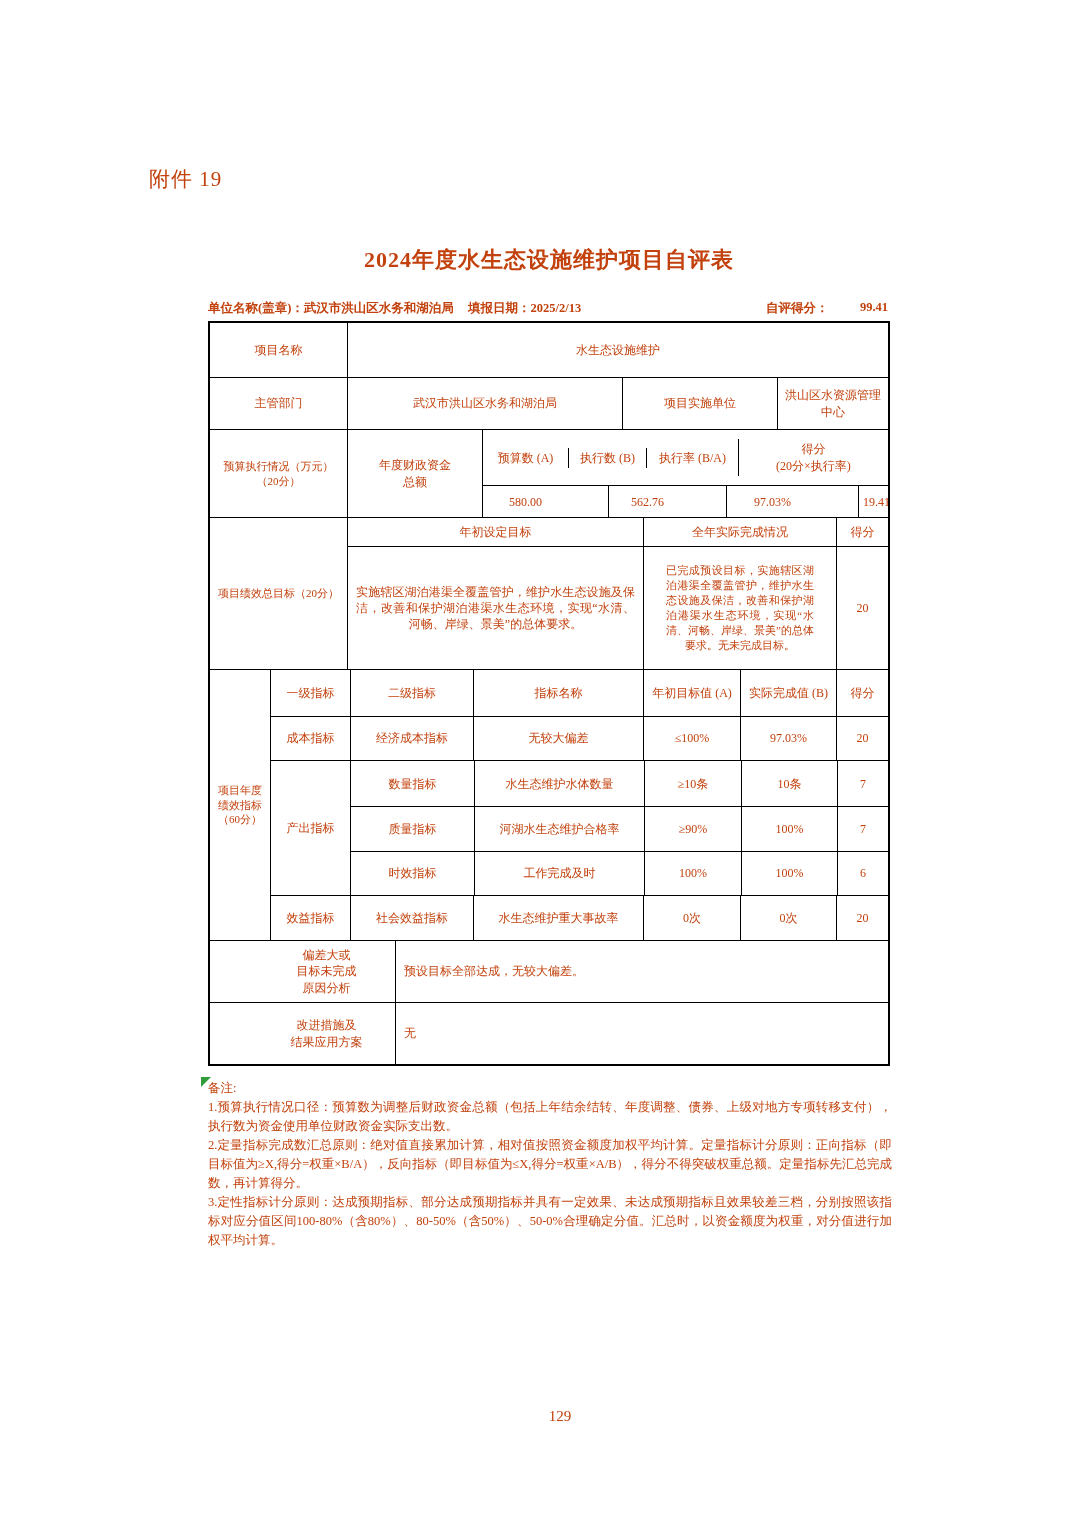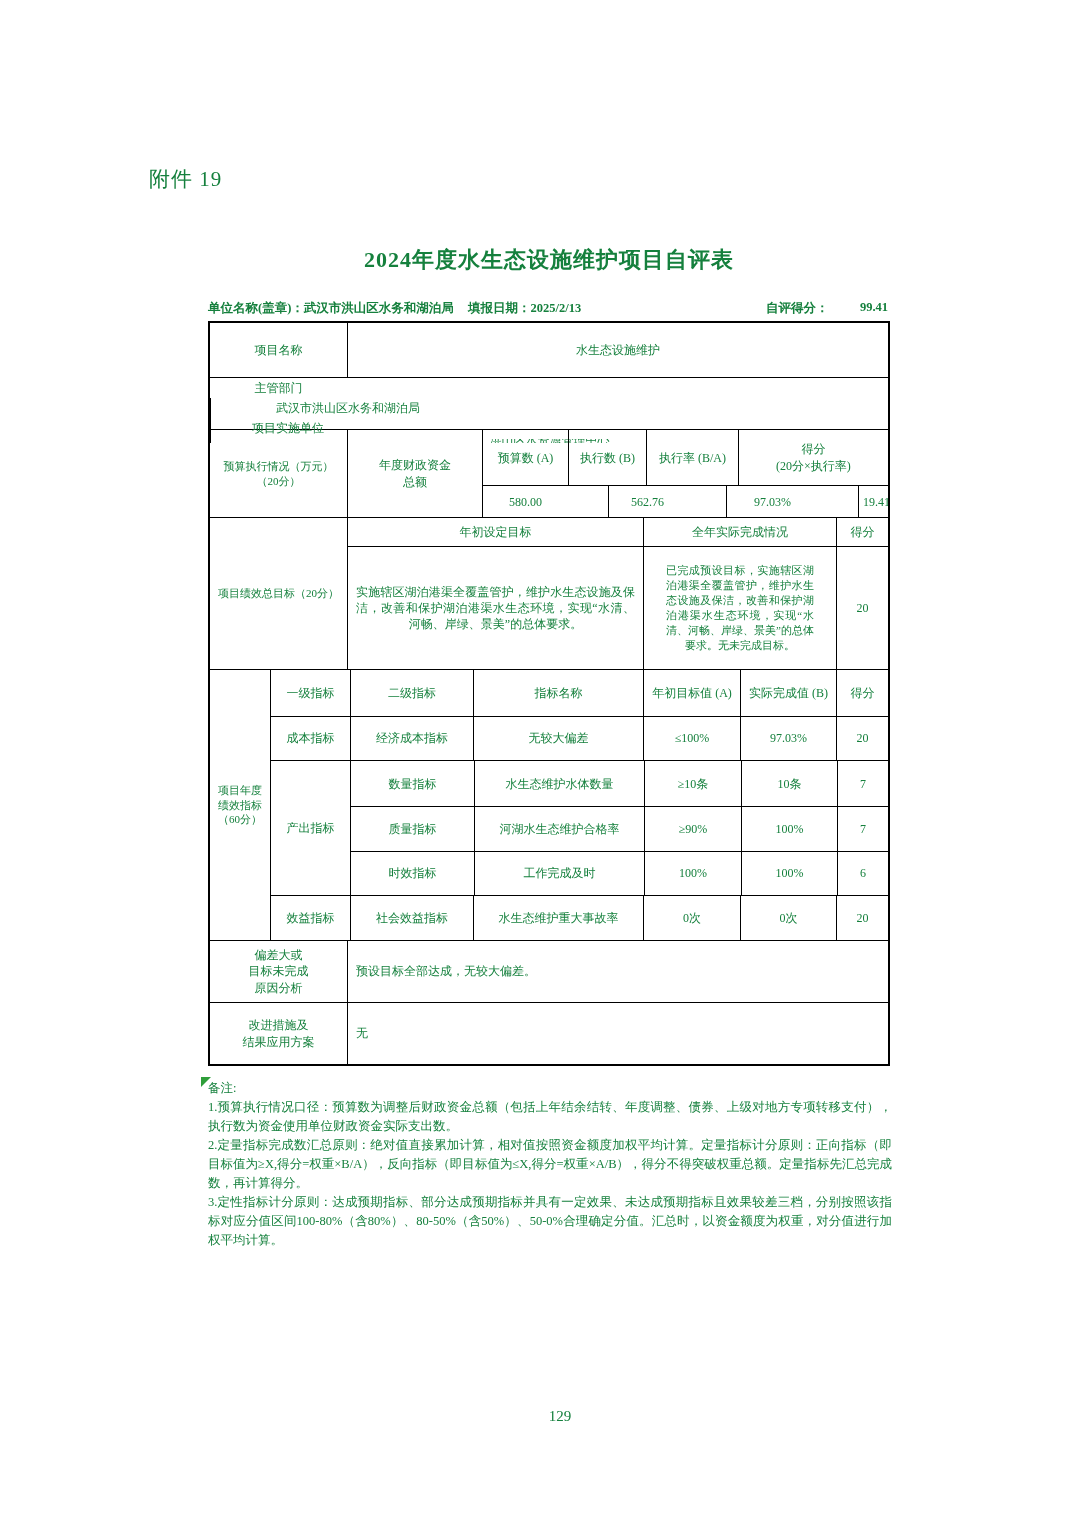--- a/index.html
+++ b/index.html
@@ -2,21 +2,21 @@
 <html><head>
 <meta charset="utf-8">
 <style>
   * { margin:0; padding:0; box-sizing:border-box; }
   html,body { background:#ffffff; }
   .page {
     position:relative;
     width:1074px; height:1520px;
     background:#ffffff;
     font-family:"Liberation Serif","DejaVu Serif",serif;
-    color:#15803d;
+    color:#c2410c;
     overflow:hidden;
   }
   .attachment {
     position:absolute; left:149px; top:165px;
     font-size:21px; letter-spacing:1px;
   }
   .title {
     position:absolute; left:208px; top:245px; width:682px;
     text-align:center; font-size:22px; font-weight:bold; letter-spacing:1px;
   }
@@ -61,29 +61,29 @@
   .w295 { width:295px; }
   .w193 { width:193px; }
   .c0   { width:60px;  }
   .c1   { width:79px;  }
   .c2   { width:123px; }
   .c3   { width:170px; }
   .c4   { width:97px;  }
   .c5   { width:96px;  }
 
   .h54  { height:54px; }
-  .h52  { height:52px;flex-direction:column; }
-  .h56  { height:56px; }
+  .h52  { height:52px; }
+  .h56  { height:56px;align-items:center; }
   .h32  { height:32px;gap:40px; }
   .h28  { height:28px; }
   .h124 { height:124px; }
   .h46  { height:46px; }
   .h45  { height:45px; }
   .h135 { height:135px; }
-  .h62  { height:62px; }
+  .h62  { height:62px;padding-left:48px; }
 
   .notes {
     position:absolute; left:208px; top:1079px; width:684px;
     font-size:12.5px; line-height:1.52; text-align:justify;
   }
   .green-tri {
     position:absolute; left:201px; top:1077px; width:0; height:0;
     border-top:10px solid #2f9e3a; border-right:10px solid transparent;
   }
   .pagenum {

